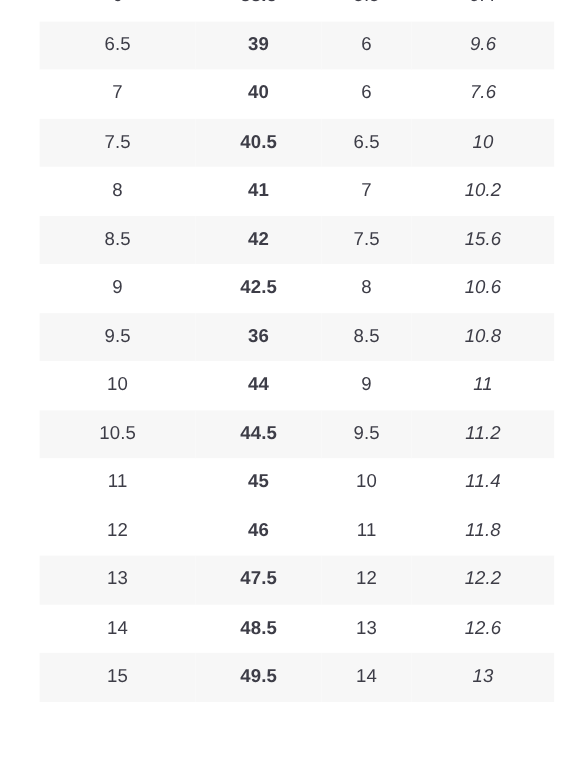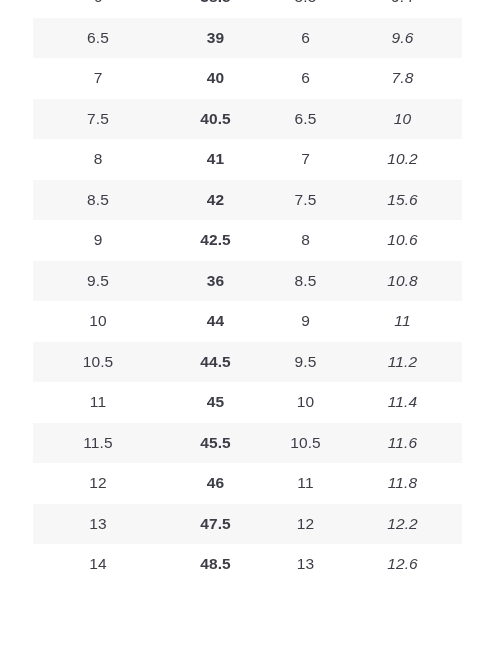--- a/index.html
+++ b/index.html
@@ -78,21 +78,21 @@
         <td class="c2">39</td>
         <td class="c3">6</td>
         <td class="c4">9.6</td>
         <td class="gutter-right"></td>
       </tr>
       <tr class="plain">
         <td class="gutter-left"></td>
         <td class="c1">7</td>
         <td class="c2">40</td>
         <td class="c3">6</td>
-        <td class="c4">7.8</td>
+        <td class="c4">7.6</td>
         <td class="gutter-right"></td>
       </tr>
       <tr class="striped">
         <td class="gutter-left"></td>
         <td class="c1">7.5</td>
         <td class="c2">40.5</td>
         <td class="c3">6.5</td>
         <td class="c4">10</td>
         <td class="gutter-right"></td>
       </tr>
@@ -145,28 +145,20 @@
         <td class="gutter-right"></td>
       </tr>
       <tr class="plain">
         <td class="gutter-left"></td>
         <td class="c1">11</td>
         <td class="c2">45</td>
         <td class="c3">10</td>
         <td class="c4">11.4</td>
         <td class="gutter-right"></td>
       </tr>
-      <tr class="striped">
-        <td class="gutter-left"></td>
-        <td class="c1">11.5</td>
-        <td class="c2">45.5</td>
-        <td class="c3">10.5</td>
-        <td class="c4">11.6</td>
-        <td class="gutter-right"></td>
-      </tr>
       <tr class="plain">
         <td class="gutter-left"></td>
         <td class="c1">12</td>
         <td class="c2">46</td>
         <td class="c3">11</td>
         <td class="c4">11.8</td>
         <td class="gutter-right"></td>
       </tr>
       <tr class="striped">
         <td class="gutter-left"></td>
@@ -177,14 +169,22 @@
         <td class="gutter-right"></td>
       </tr>
       <tr class="plain">
         <td class="gutter-left"></td>
         <td class="c1">14</td>
         <td class="c2">48.5</td>
         <td class="c3">13</td>
         <td class="c4">12.6</td>
         <td class="gutter-right"></td>
       </tr>
+      <tr class="striped">
+        <td class="gutter-left"></td>
+        <td class="c1">15</td>
+        <td class="c2">49.5</td>
+        <td class="c3">14</td>
+        <td class="c4">13</td>
+        <td class="gutter-right"></td>
+      </tr>
     </tbody>
 </table>
 
 </body></html>

